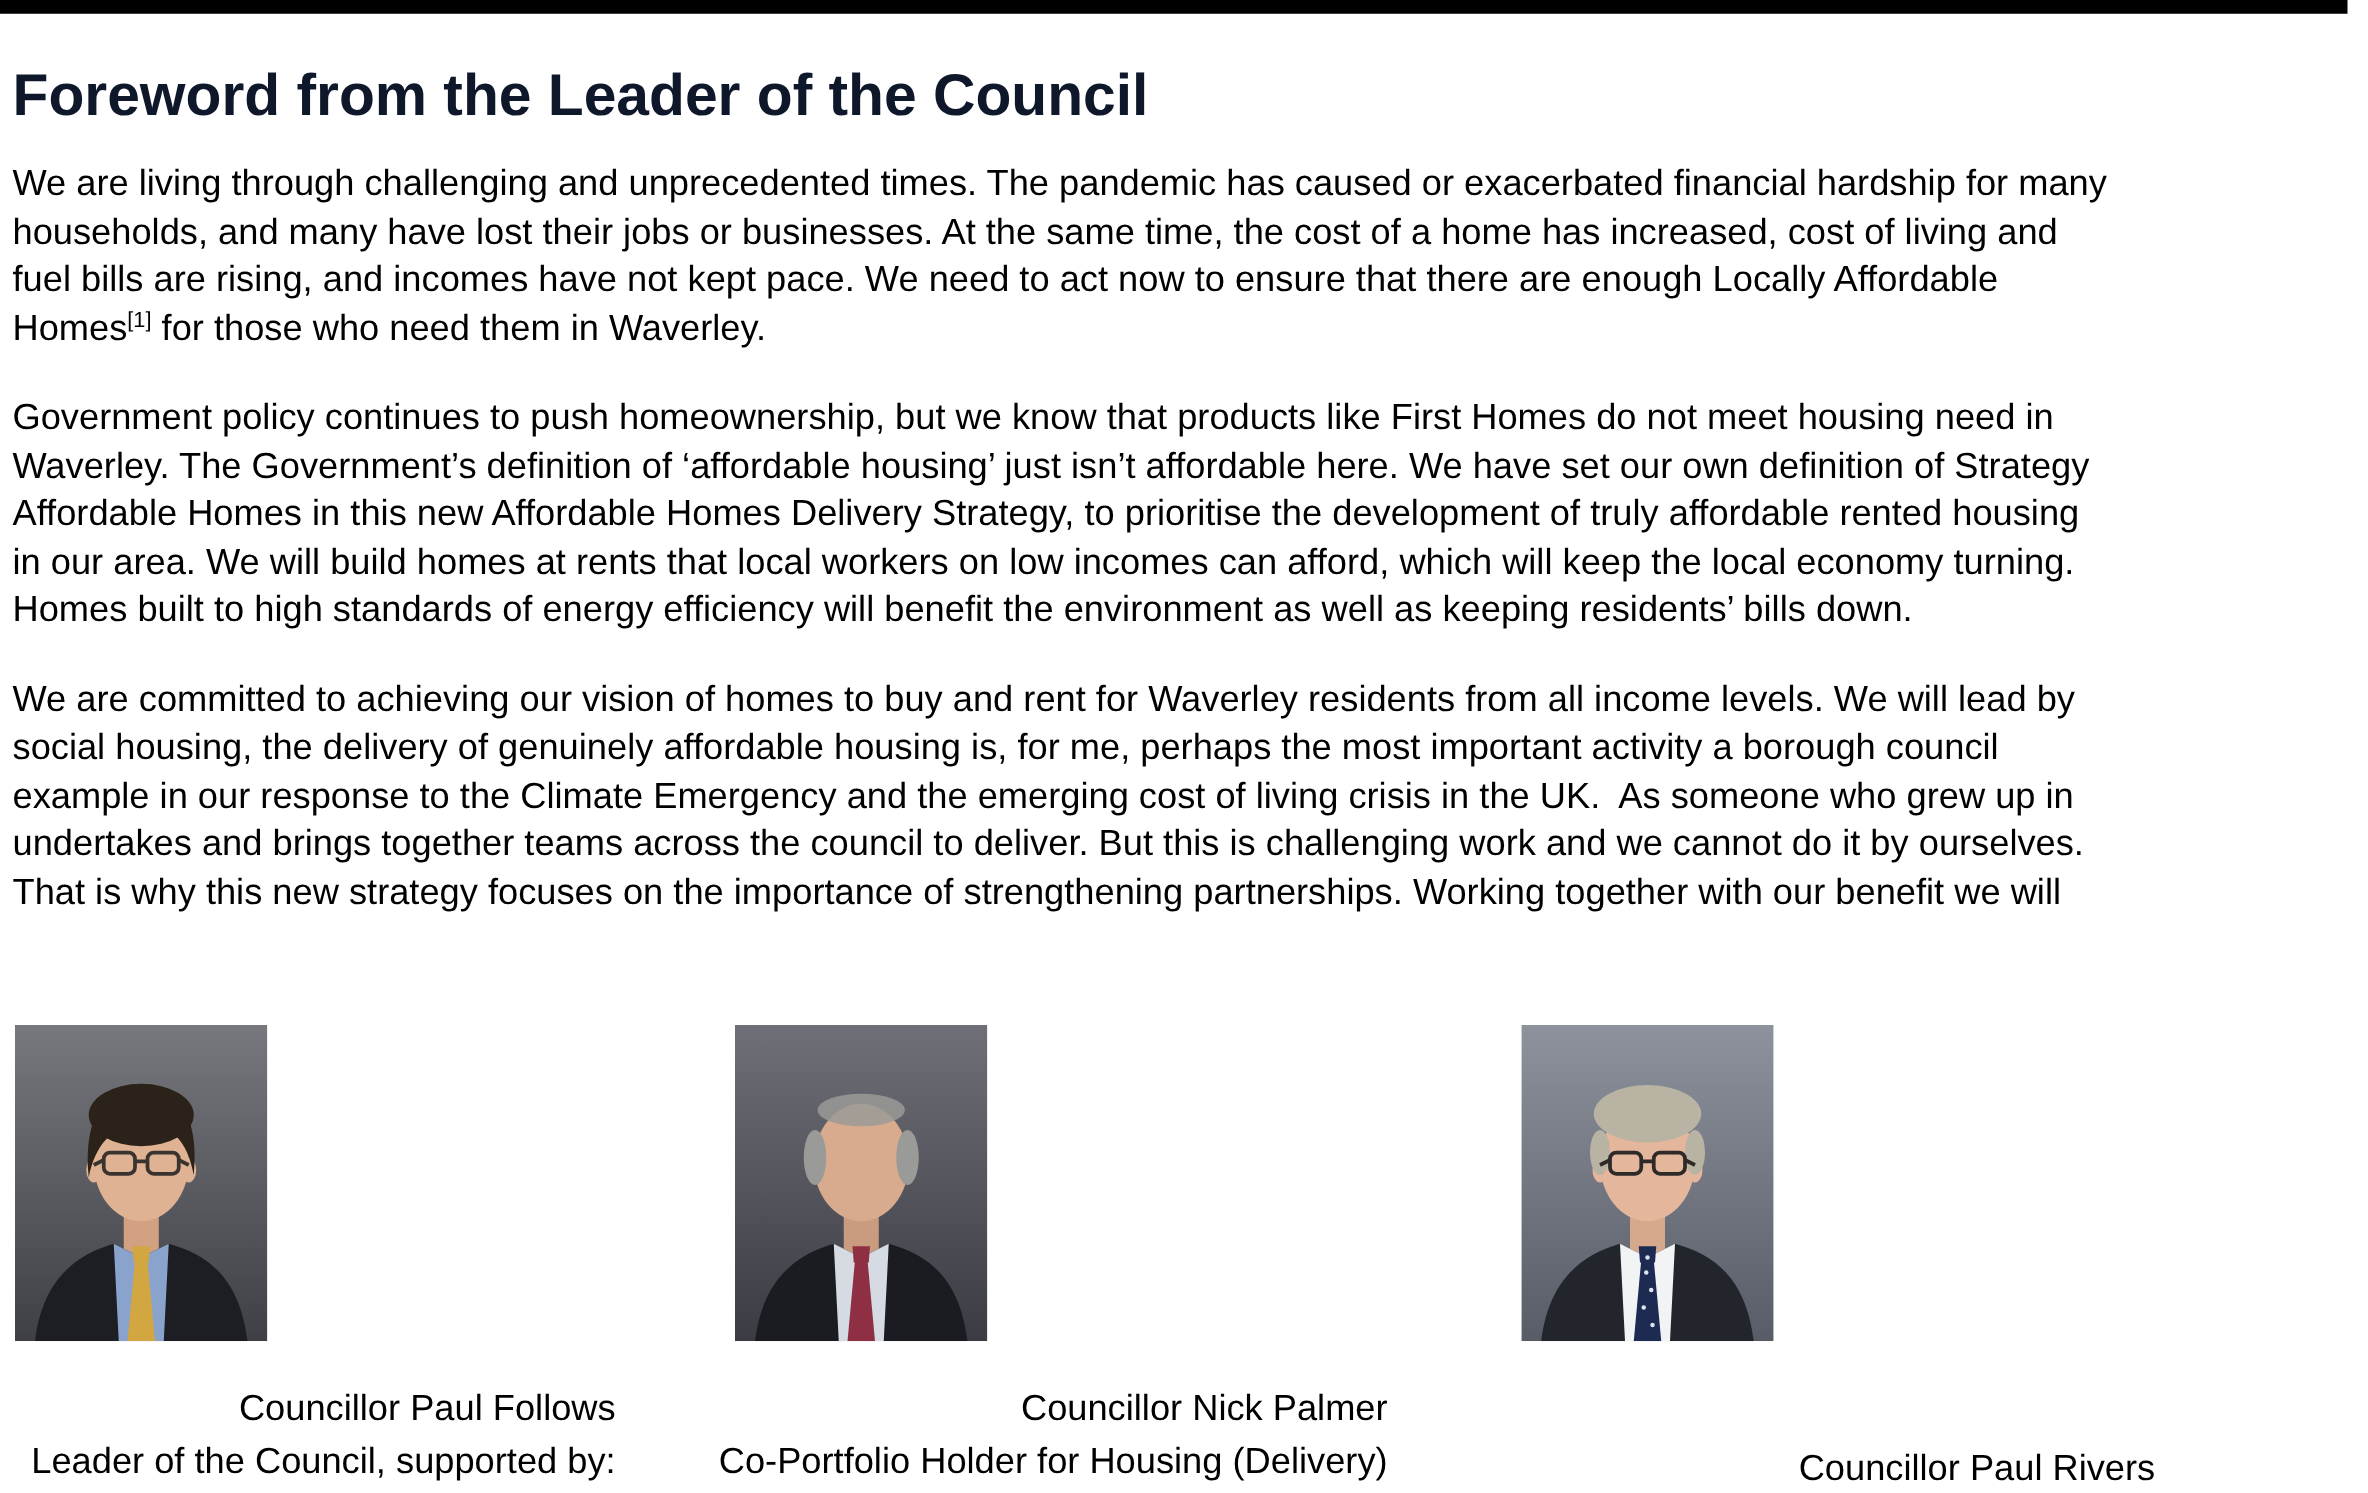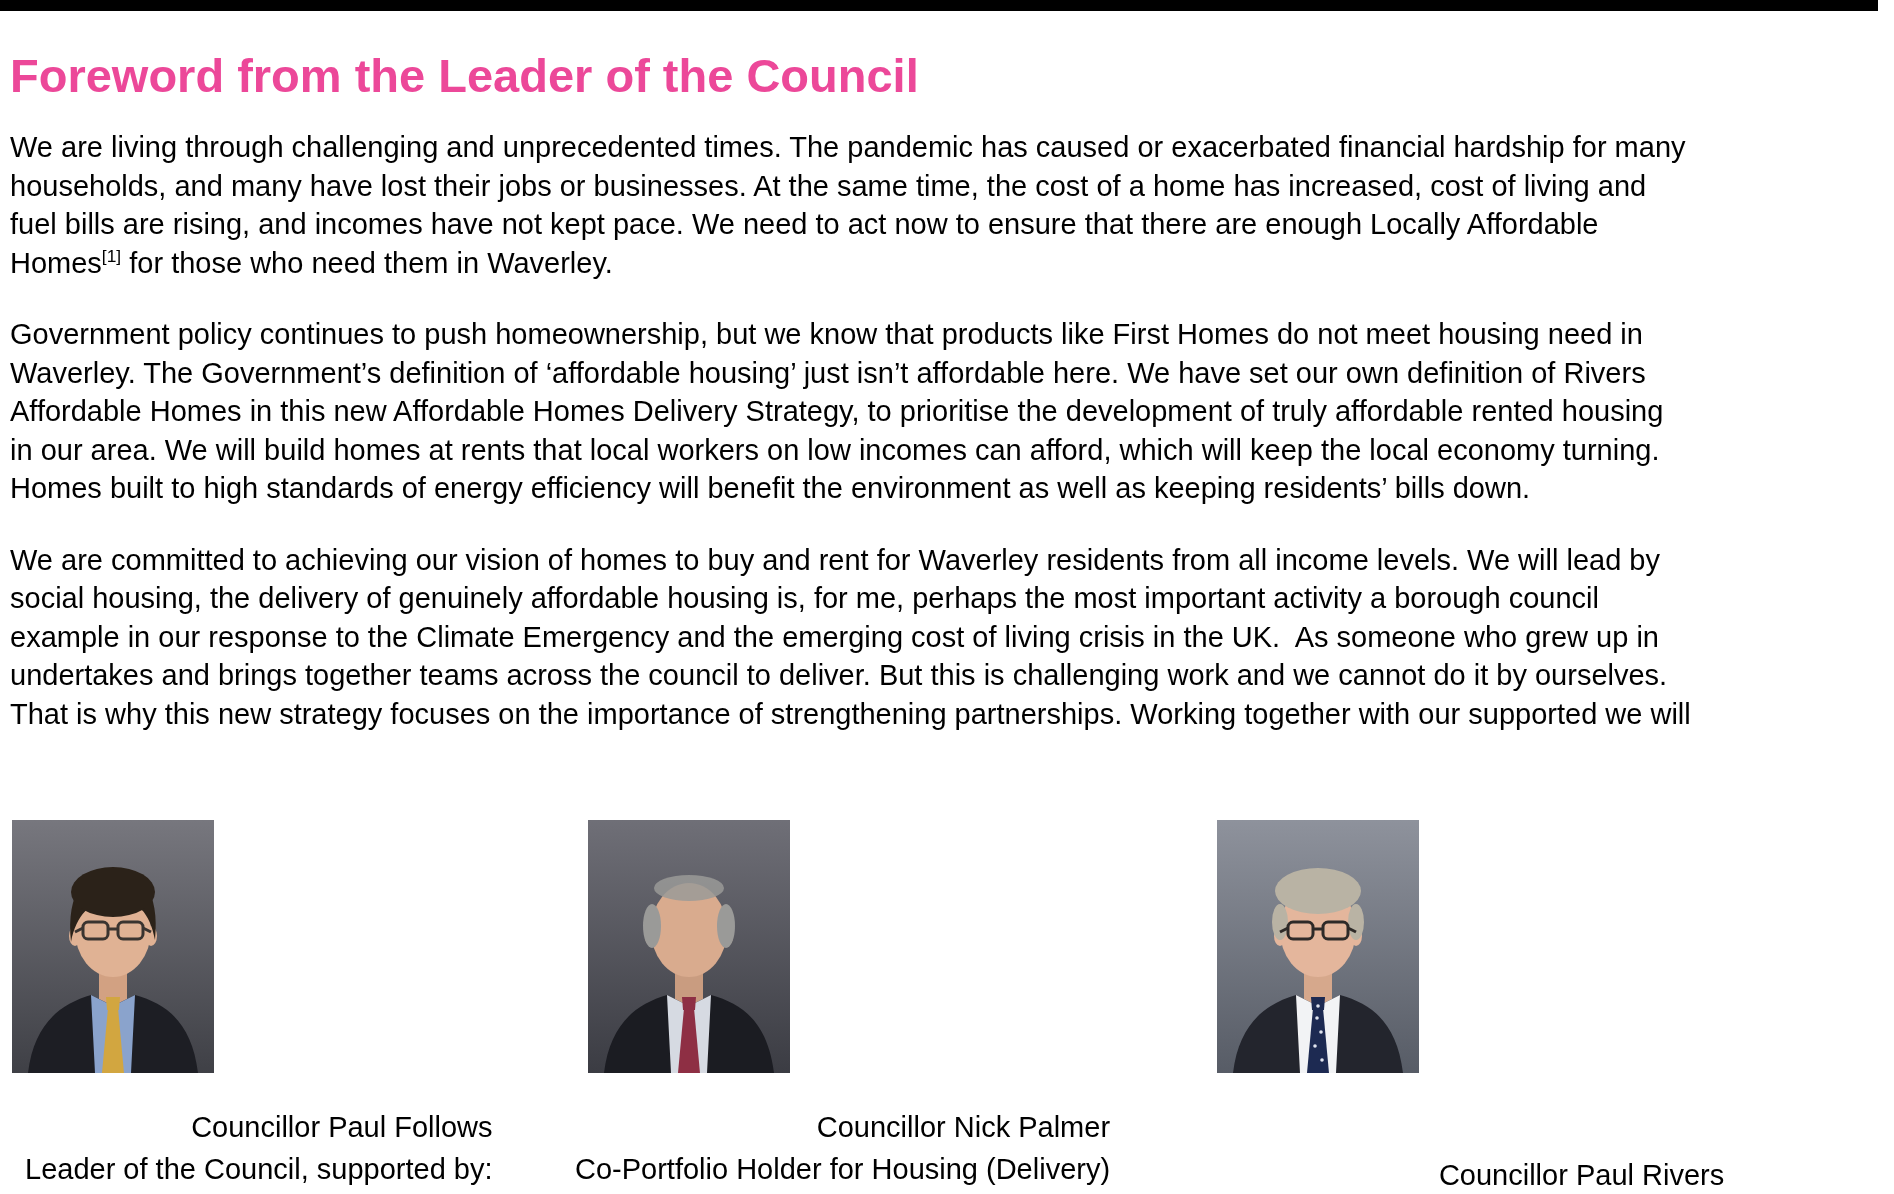--- a/index.html
+++ b/index.html
@@ -39,42 +39,42 @@
   }
   .caption-0 { left:25px; }
   .caption-1 { left:575px; }
   .caption-2 { left:1152px;margin-top:48px; }
 </style>
 </head>
 <body>
 
 <div class="top-bar" style="background: rgb(0, 0, 0);"></div>
 
-<h1 class="page-title" style="color: #ec4899;">Foreword from the Leader of the Council</h1>
+<h1 class="page-title" style="color: #0f172a;">Foreword from the Leader of the Council</h1>
 
 <div class="paras">
     <div class="para">
       <div class="line"><span>We are living through challenging and unprecedented times. The pandemic has caused or exacerbated financial hardship for many</span></div>
       <div class="line"><span>households, and many have lost their jobs or businesses. At the same time, the cost of a home has increased, cost of living and</span></div>
       <div class="line"><span>fuel bills are rising, and incomes have not kept pace. We need to act now to ensure that there are enough </span><span class="it">Locally Affordable</span></div>
       <div class="line"><span class="it">Homes</span><sup class="fn">[1]</sup><span> for those who need them in Waverley.</span></div>
     </div>
     <div class="para">
       <div class="line"><span>Government policy continues to push homeownership, but we know that products like First Homes do not meet housing need in</span></div>
-      <div class="line"><span>Waverley. The Government’s definition of ‘affordable housing’ just isn’t affordable here. We have set our own definition of </span><span class="it">Rivers</span></div>
+      <div class="line"><span>Waverley. The Government’s definition of ‘affordable housing’ just isn’t affordable here. We have set our own definition of </span><span class="it">Strategy</span></div>
       <div class="line"><span class="it">Affordable Homes</span><span> in this new Affordable Homes Delivery Strategy, to prioritise the development of truly affordable rented housing</span></div>
       <div class="line"><span>in our area. We will build homes at rents that local workers on low incomes can afford, which will keep the local economy turning.</span></div>
       <div class="line"><span>Homes built to high standards of energy efficiency will benefit the environment as well as keeping residents’ bills down.</span></div>
     </div>
     <div class="para">
       <div class="line"><span>We are committed to achieving our vision of homes to buy and rent for Waverley residents from all income levels. We will lead by</span></div>
       <div class="line"><span>social housing, the delivery of genuinely affordable housing is, for me, perhaps the most important activity a borough council</span></div>
       <div class="line"><span>example in our response to the Climate Emergency and the emerging cost of living crisis in the UK.  As someone who grew up in</span></div>
       <div class="line"><span>undertakes and brings together teams across the council to deliver. But this is challenging work and we cannot do it by ourselves.</span></div>
-      <div class="line"><span>That is why this new strategy focuses on the importance of strengthening partnerships. Working together with our supported we will</span></div>
+      <div class="line"><span>That is why this new strategy focuses on the importance of strengthening partnerships. Working together with our benefit we will</span></div>
     </div>
   </div>
 
 <div id="photos">
     <div class="photo photo-0">
   <svg width="202" height="253" viewBox="0 0 202 253" xmlns="http://www.w3.org/2000/svg">
     <defs>
       <linearGradient id="bg0" x1="0" y1="0" x2="0" y2="1">
         <stop offset="0" stop-color="#77777e"></stop>
         <stop offset="1" stop-color="#3f4046"></stop>

